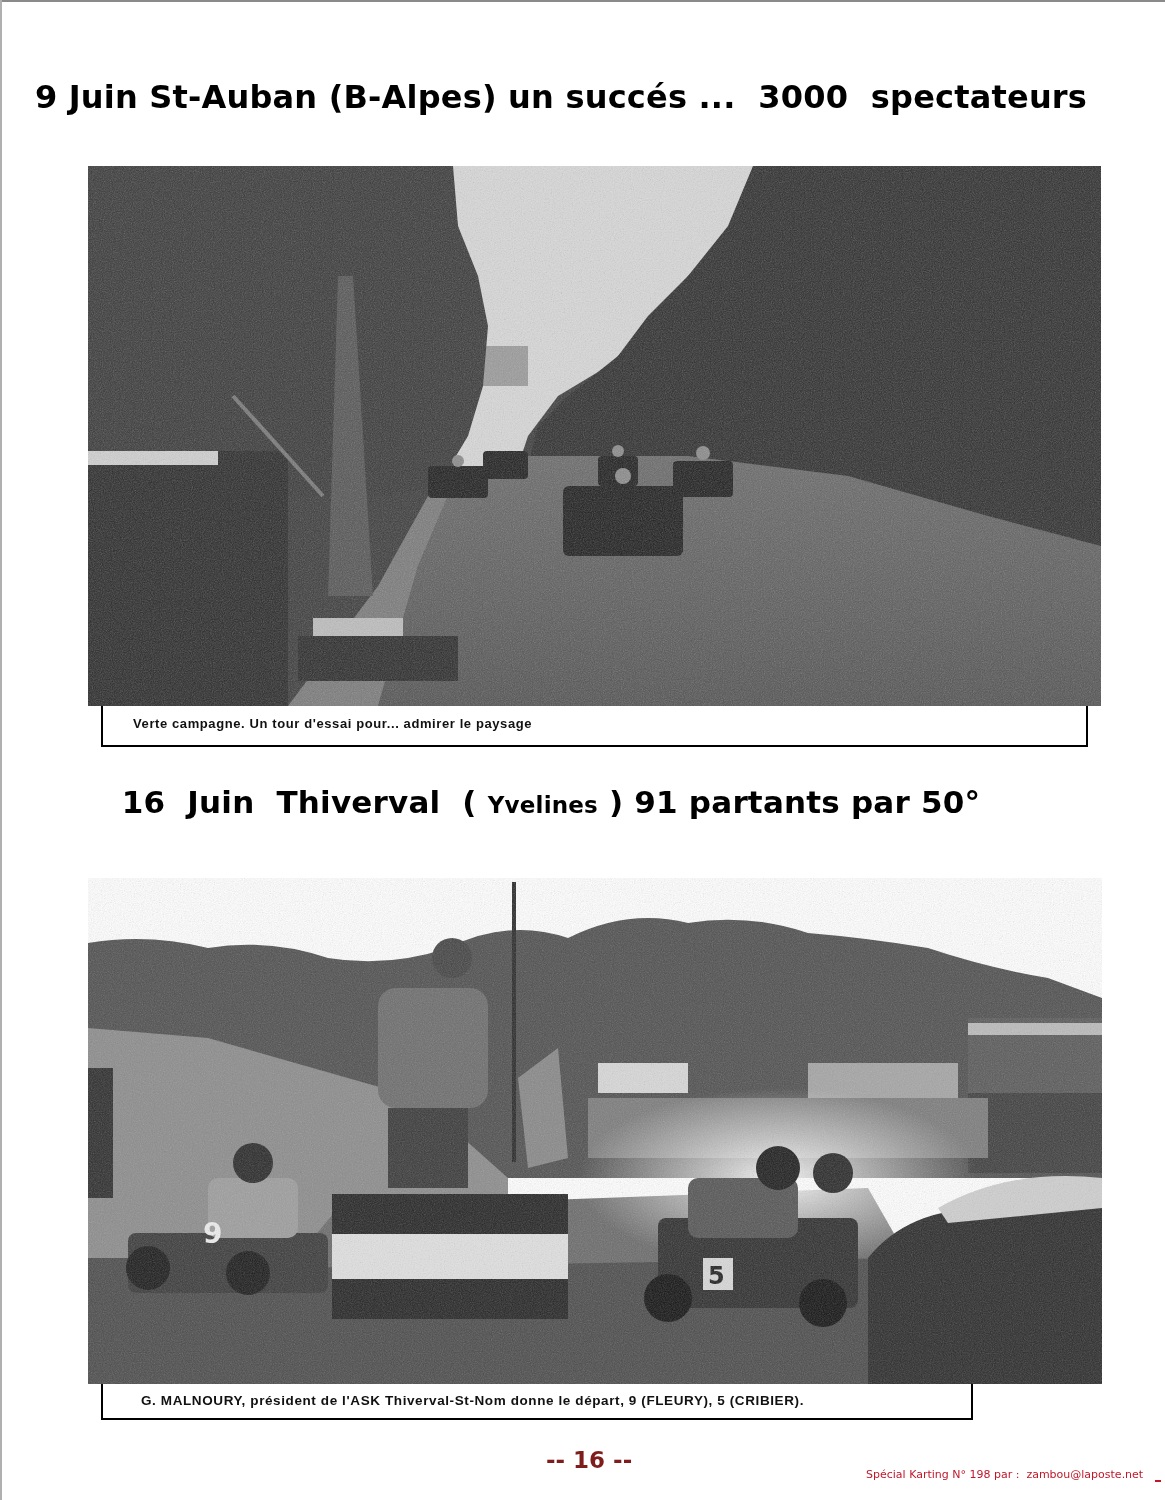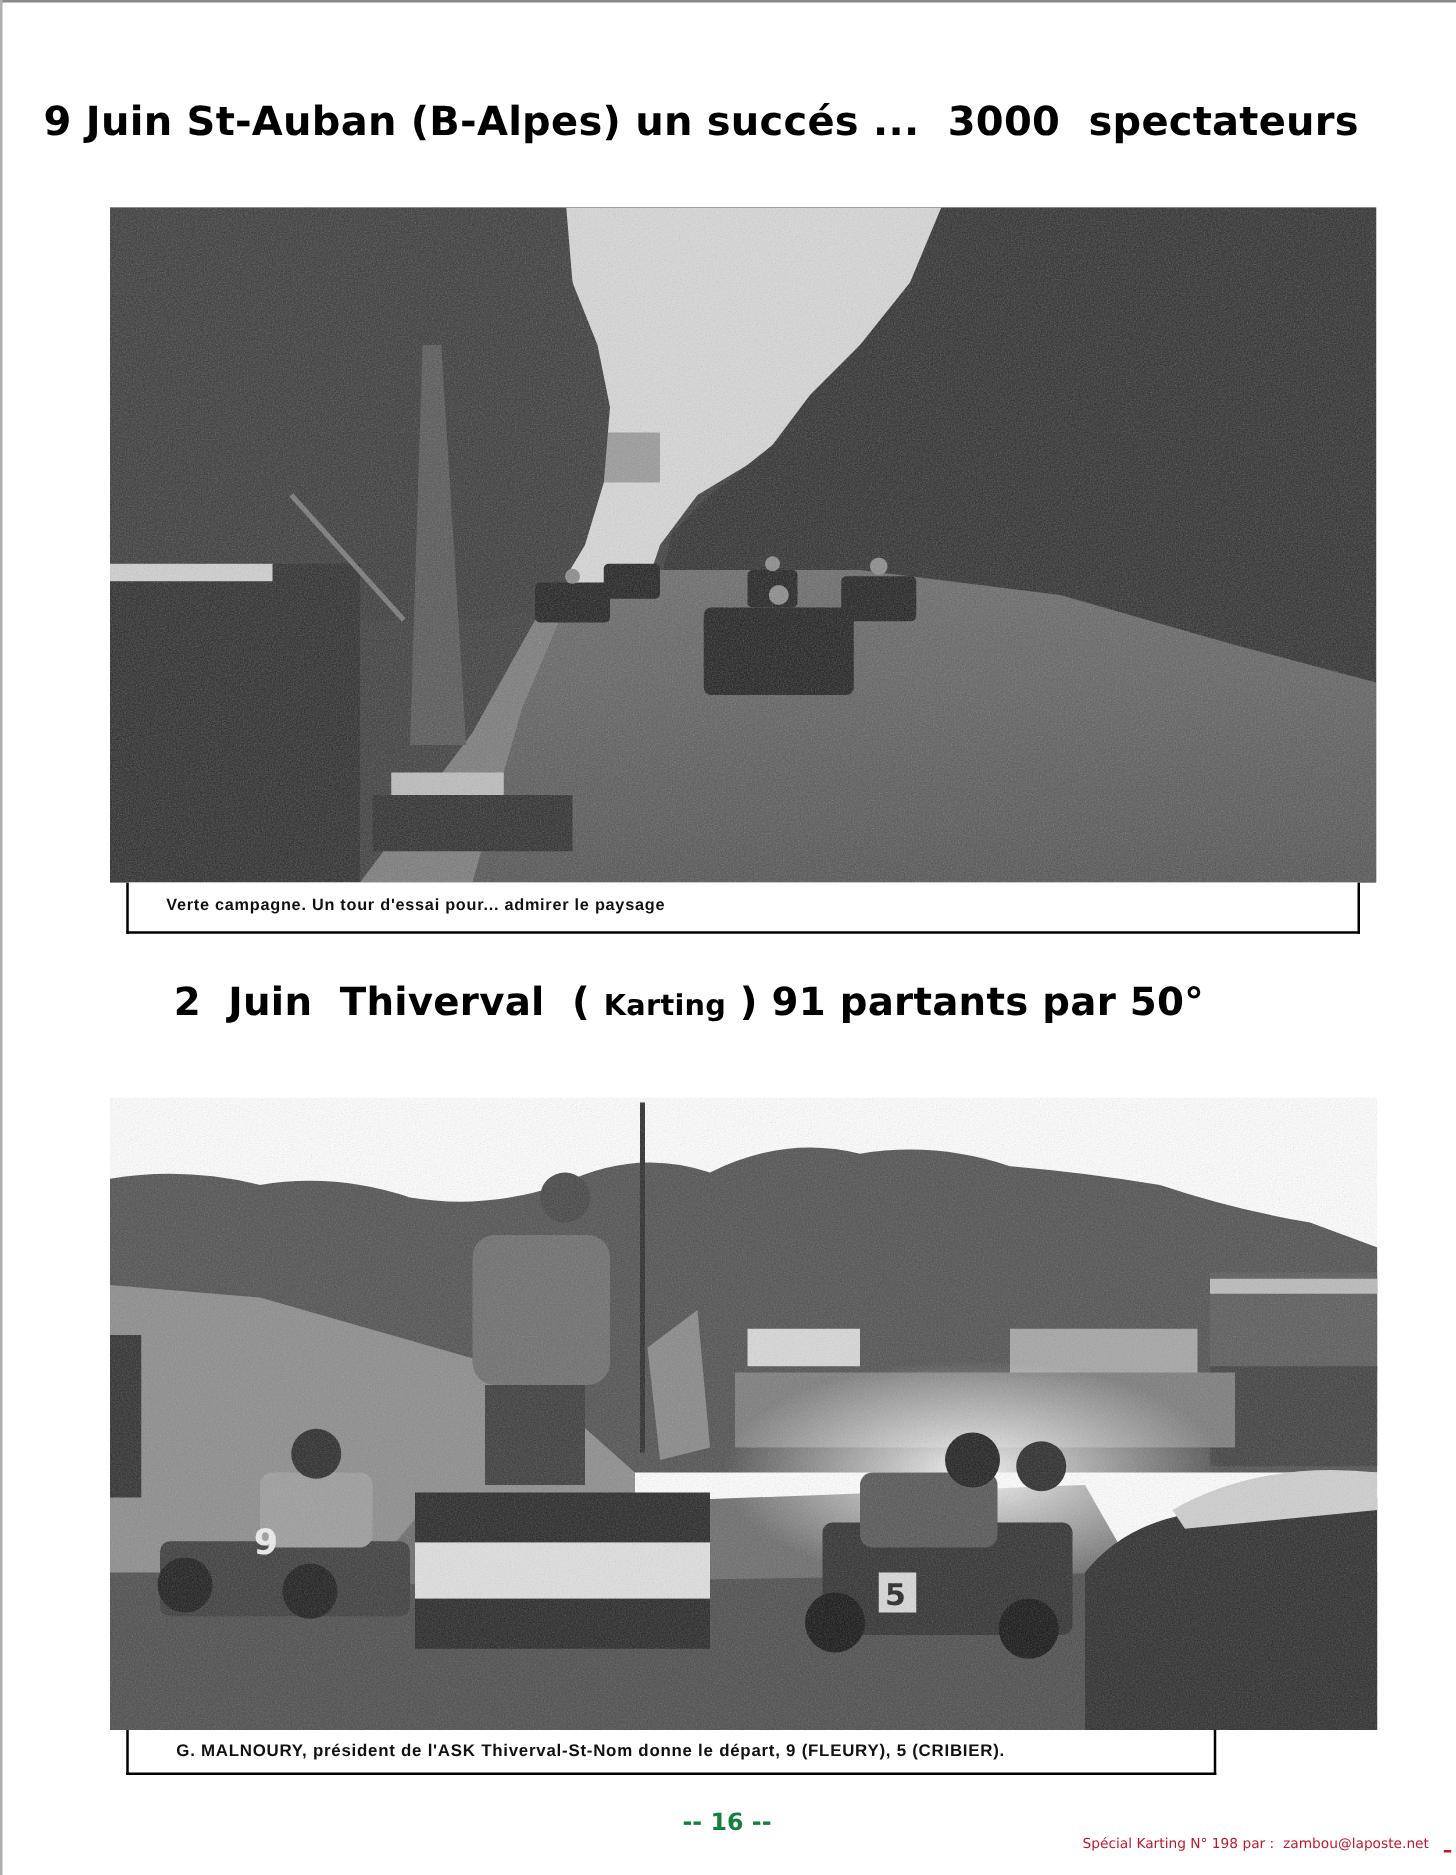--- a/index.html
+++ b/index.html
@@ -16,21 +16,21 @@
   #photo1 { left: 88px; top: 166px; width: 1013px; height: 540px; background: #4a4a4a; }
   #photo2 { left: 88px; top: 878px; width: 1014px; height: 506px; background: #fff; }
 
   .caption-box { position: absolute; border-left: 2px solid #000; border-right: 2px solid #000; border-bottom: 2px solid #000; background: #fff; box-sizing: border-box; }
   #cap1 { left: 101px; top: 706px; width: 987px; height: 41px; }
   #cap2 { left: 101px; top: 1384px; width: 872px; height: 36px; }
   .caption-text { position: absolute; font-family: "Liberation Sans", sans-serif; font-weight: bold; font-size: 13px; color: #111; letter-spacing: 0.6px; white-space: pre; }
   #cap1 .caption-text { left: 30px; top: 10px; }
   #cap2 .caption-text { left: 38px; top: 9px; font-size: 13.5px; }
 
-  #page-num { position: absolute; top: 1447px; left: 546px; font-family: "DejaVu Sans", sans-serif; font-weight: bold; font-size: 19px; color: #15803d; white-space: pre; }
+  #page-num { position: absolute; top: 1447px; left: 546px; font-family: "DejaVu Sans", sans-serif; font-weight: bold; font-size: 23px; color: #7f1d1d; white-space: pre; }
   #footer-credit { position: absolute; top: 1468px; left: 866px; font-family: "DejaVu Sans", sans-serif; font-size: 11px; color: #c0182a; white-space: pre; }
   #footer-dash { position: absolute; top: 1470px; left: 1155px; width: 6px; height: 2px; background: #c0182a; margin-top: 10px; }
 </style>
 </head>
 <body>
 
 <div class="page-border-top"></div>
 <div class="page-border-left"></div>
 
 <div id="h1" class="headline">9 Juin St-Auban (B-Alpes) un succés ...  3000  spectateurs</div>
@@ -85,21 +85,21 @@
         <circle cx="530" cy="285" r="6"></circle>
     </g>
     <rect width="1013" height="540" filter="url(#grain1)"></rect>
   </svg>
 </div>
 
 <div id="cap1" class="caption-box">
   <span class="caption-text">Verte campagne. Un tour d'essai pour... admirer le paysage</span>
 </div>
 
-<div id="h2" class="headline"><span>2  Juin  Thiverval  ( </span><span class="small">Karting</span><span> ) 91 partants par 50°</span></div>
+<div id="h2" class="headline"><span>16  Juin  Thiverval  ( </span><span class="small">Yvelines</span><span> ) 91 partants par 50°</span></div>
 
 <div id="photo2" class="photo">
   <svg width="1014" height="506" viewBox="0 0 1014 506">
     <defs>
       <filter id="grain2">
           <feTurbulence type="fractalNoise" baseFrequency="0.9" numOctaves="2" seed="7"></feTurbulence>
           <feColorMatrix type="saturate" values="0"></feColorMatrix>
           <feComponentTransfer>
             <feFuncA type="table" tableValues="0 0.3"></feFuncA>
           </feComponentTransfer>

